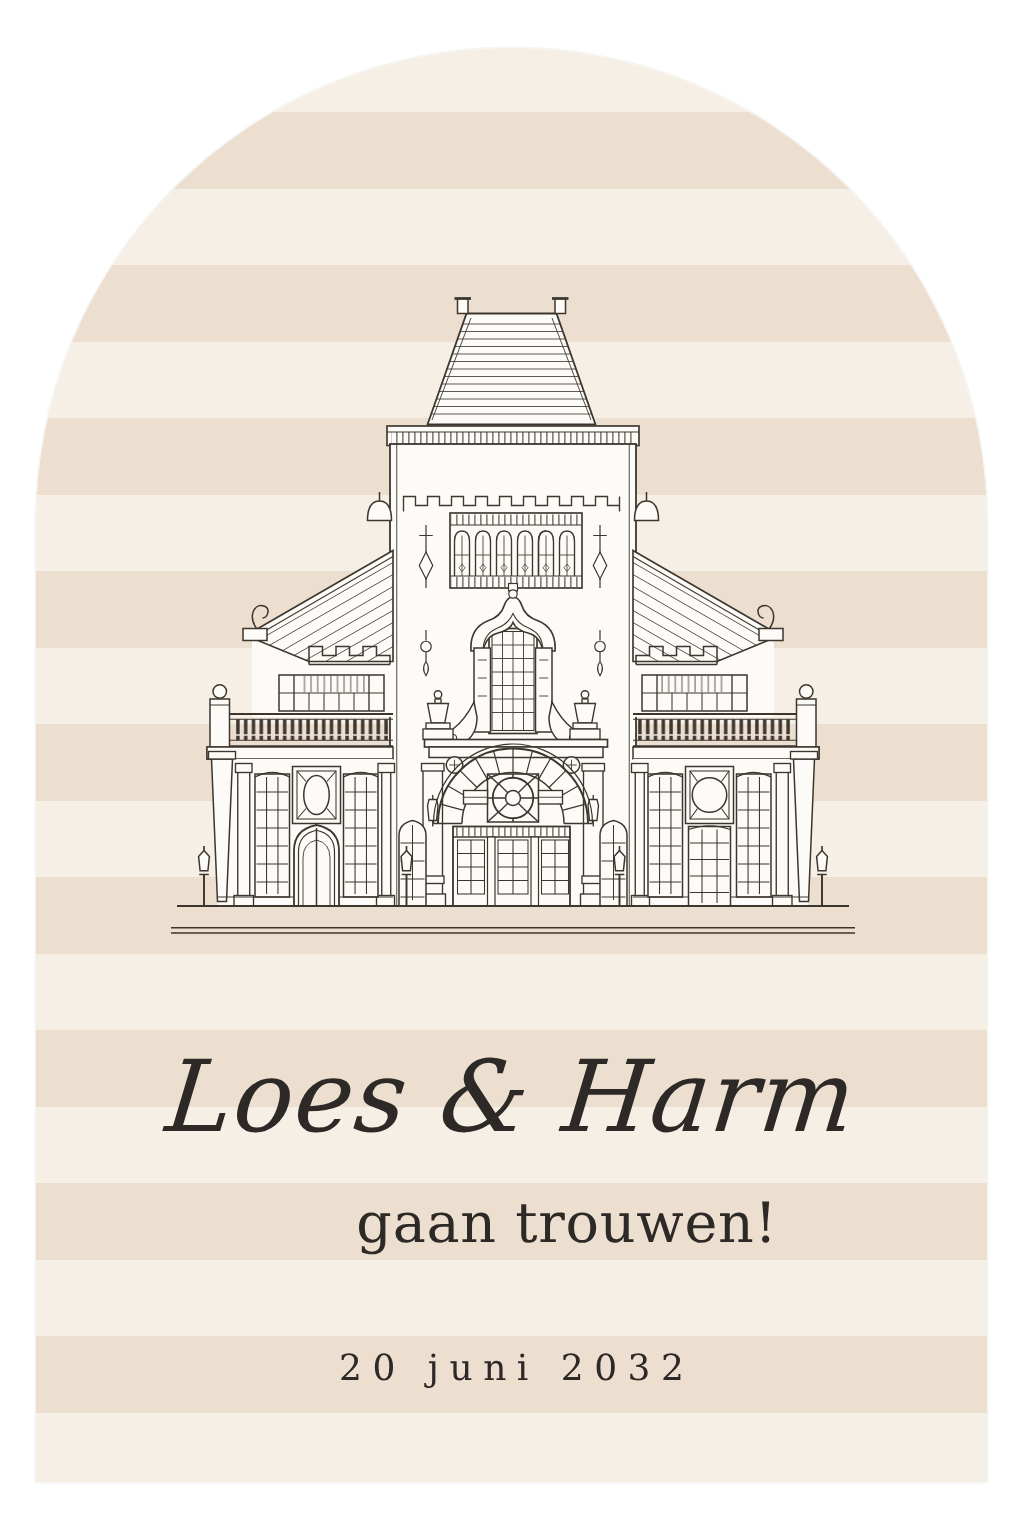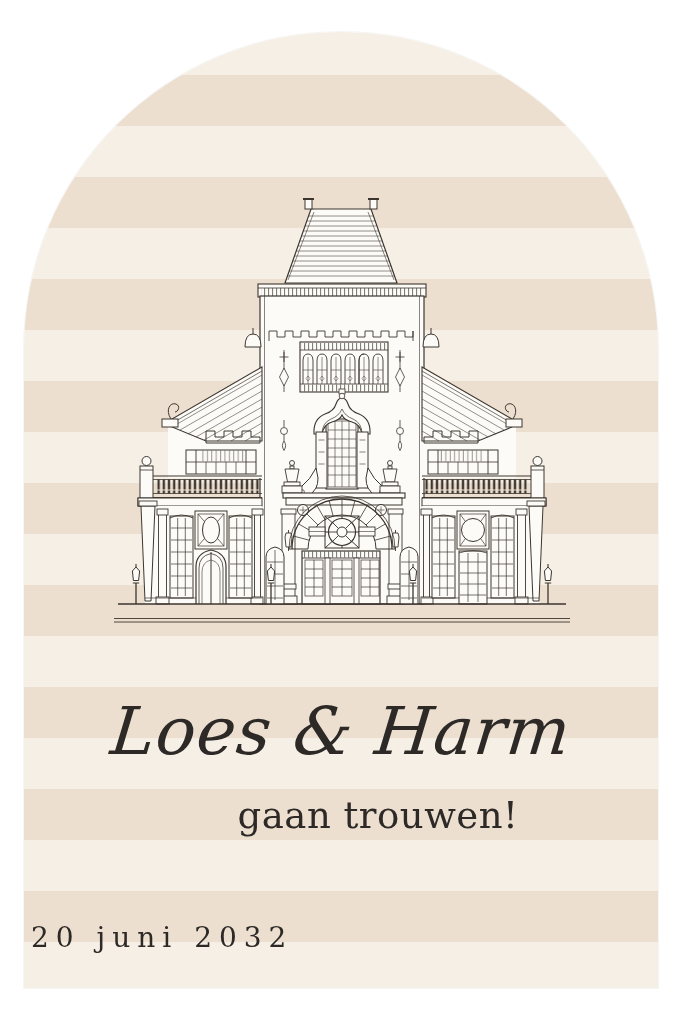--- a/index.html
+++ b/index.html
@@ -30,23 +30,23 @@
   .names{
     position:absolute;left:0;width:100%;top:664px;text-align:center;
     font-style:italic;font-size:66px;line-height:1.1;color:var(--text);
     letter-spacing:1px;transform:skewX(-6deg);
   }
   .subtitle{
     position:absolute;left:0;width:100%;top:762px;text-align:center;
     font-size:37px;line-height:1.2;color:var(--text);letter-spacing:0.5px;padding-left:37px;
   }
   .date{
-    position:absolute;left:0;width:100%;top:866px;
-    font-size:28px;line-height:1.2;color:var(--text);
-    letter-spacing:7px;text-indent:7px;margin-top:23px;
+    position:absolute;left:0;width:100%;top:866px;text-align:center;
+    font-size:24px;line-height:1.2;color:var(--text);
+    letter-spacing:7px;text-indent:7px;
   }
 </style>
 </head>
 <body>
 
 <div class="card">
 
   <svg class="art" viewBox="0 0 683 1024" aria-hidden="true">
     <defs>
       <pattern id="tk4" width="4" height="9" patternUnits="userSpaceOnUse">

